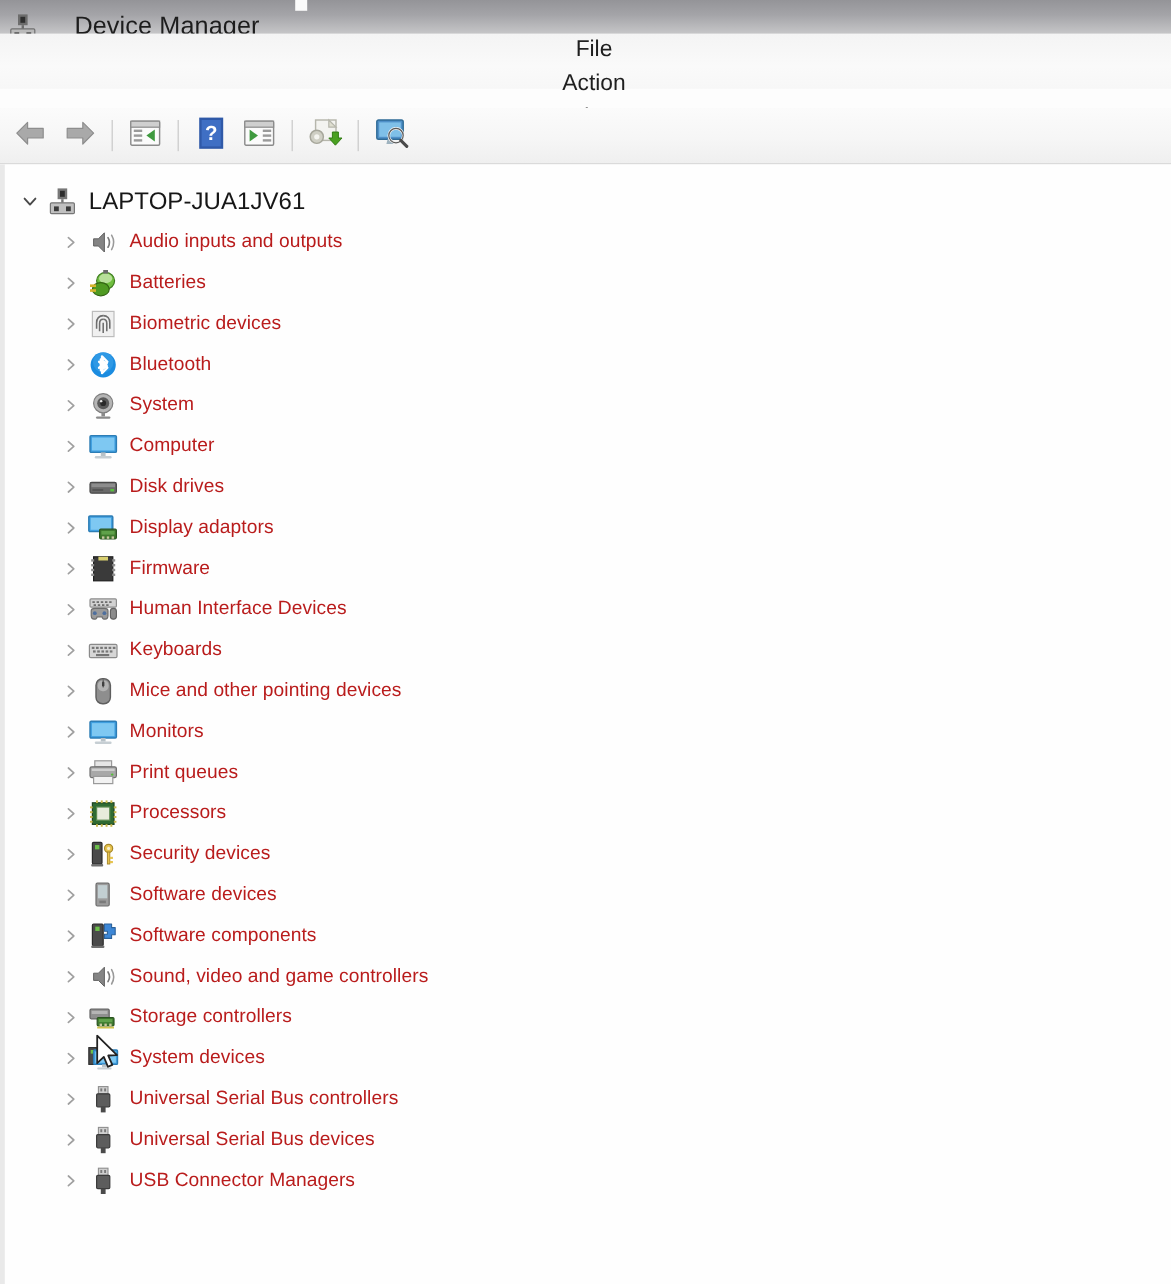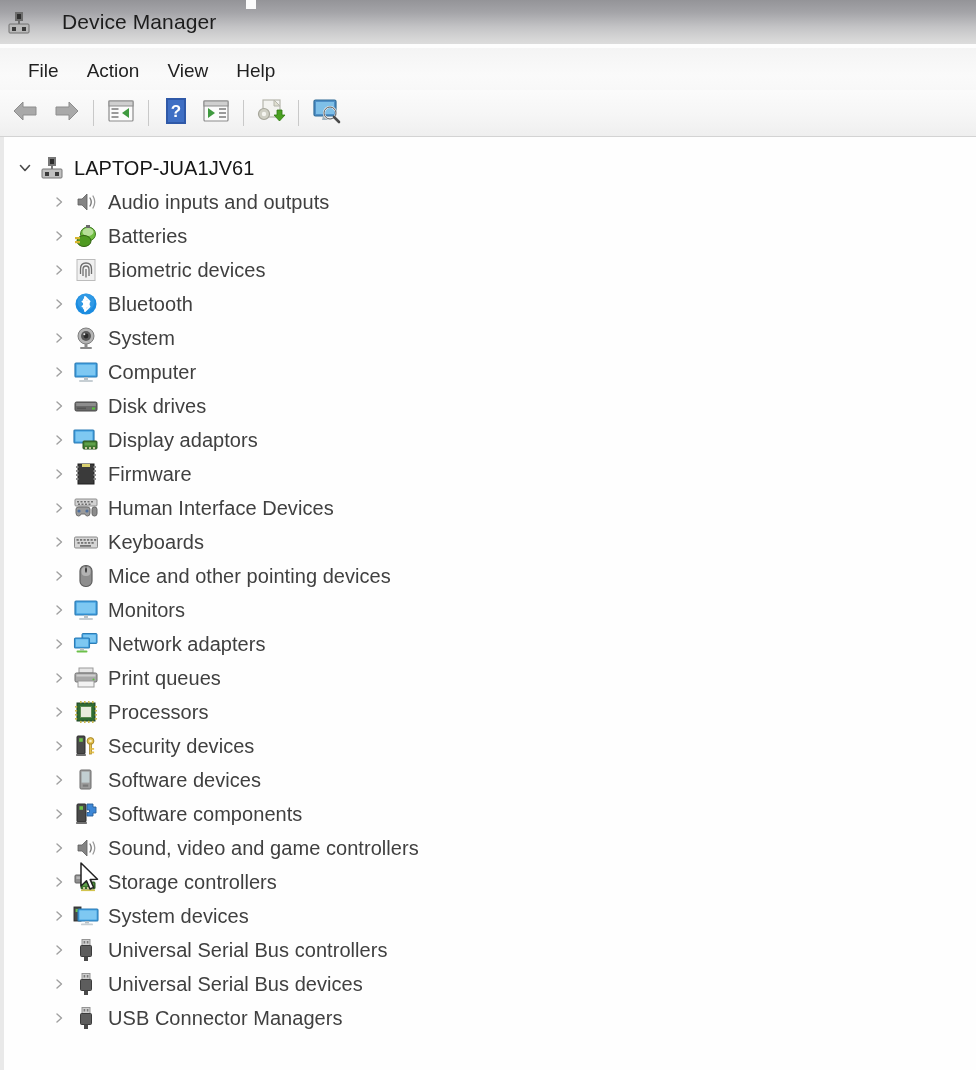--- a/index.html
+++ b/index.html
@@ -52,27 +52,28 @@
     color: #1d1d1d;
     letter-spacing: 0.1px;
     white-space: nowrap;
     font-weight: 400;
     margin-left: 24px;
   }
 
   
   .menubar {
     position: absolute;
-    left: 0; top: 48px;
+    left: 0; top: 28px;
     width: 976px;
     height: 46px;
     background: linear-gradient(to bottom, #f4f4f4 0%, #fafafa 60%, #f7f7f7 100%);
     display: flex;
     align-items: center;
     padding-left: 14px;
+    flex-direction: column;
   }
   .menu-item {
     font-size: 19px;
     color: #1f1f1f;
     padding: 3px 14px;
     white-space: nowrap;
     cursor: default;
     border-radius: 2px;
   }
 
@@ -144,22 +145,22 @@
     height: 26px;
     flex: 0 0 auto;
     display: flex;
     align-items: center;
     justify-content: center;
     margin-right: 8px;
   }
   .ico svg { display: block; }
 
   .label {
-    font-size: 20px;
-    color: #404040;
+    font-size: 16px;
+    color: #b91c1c;
     letter-spacing: 0.05px;
     line-height: 1;
   }
   .row.root .label { font-size: 20px; color: #161616; }
 
   .row.child { padding-left: 42px; }
 
   
   .cursor {
     position: absolute;
@@ -559,38 +560,20 @@
           <svg width="26" height="24" viewBox="0 0 26 24">
             <rect x="2" y="3" width="22" height="14" rx="1" fill="#3f9fe0" stroke="#2d7db5" stroke-width="1.2"></rect>
             <rect x="3.6" y="4.6" width="18.8" height="10.8" fill="#7ec8f2"></rect>
             <rect x="11" y="17" width="4" height="3" fill="#b8c2c8"></rect>
             <rect x="6" y="20" width="14" height="2" rx="1" fill="#c6ced3"></rect>
           </svg>
         </div>
         <div class="label">Monitors</div>
       </div>
 
-      <div class="row child">
-        <div class="twisty">
-          <svg width="12" height="14" viewBox="0 0 12 14">
-              <path d="M4 3 L8.5 7 L4 11" fill="none" stroke="#a0a0a0" stroke-width="1.4" stroke-linecap="round" stroke-linejoin="round"></path>
-            </svg>
-        </div>
-        <div class="ico">
-          <svg width="26" height="24" viewBox="0 0 26 24">
-            <rect x="9" y="1.5" width="15" height="10" rx="1" fill="#3f9fe0" stroke="#2d7db5" stroke-width="1"></rect>
-            <rect x="10.2" y="2.7" width="12.6" height="7.6" fill="#7ec8f2"></rect>
-            <rect x="1.5" y="6" width="15" height="10" rx="1" fill="#3f9fe0" stroke="#2d7db5" stroke-width="1.1"></rect>
-            <rect x="2.8" y="7.2" width="12.4" height="7.6" fill="#7ec8f2"></rect>
-            <rect x="7" y="16" width="4" height="2.5" fill="#b8c2c8"></rect>
-            <rect x="3.5" y="18.5" width="11" height="2" rx="1" fill="#6cc04a"></rect>
-          </svg>
-        </div>
-        <div class="label">Network adapters</div>
-      </div>
 
       <div class="row child">
         <div class="twisty">
           <svg width="12" height="14" viewBox="0 0 12 14">
               <path d="M4 3 L8.5 7 L4 11" fill="none" stroke="#a0a0a0" stroke-width="1.4" stroke-linecap="round" stroke-linejoin="round"></path>
             </svg>
         </div>
         <div class="ico">
           <svg width="26" height="24" viewBox="0 0 26 24">
             <rect x="6" y="2" width="14" height="5" fill="#e6e6e6" stroke="#9a9a9a" stroke-width="1"></rect>

